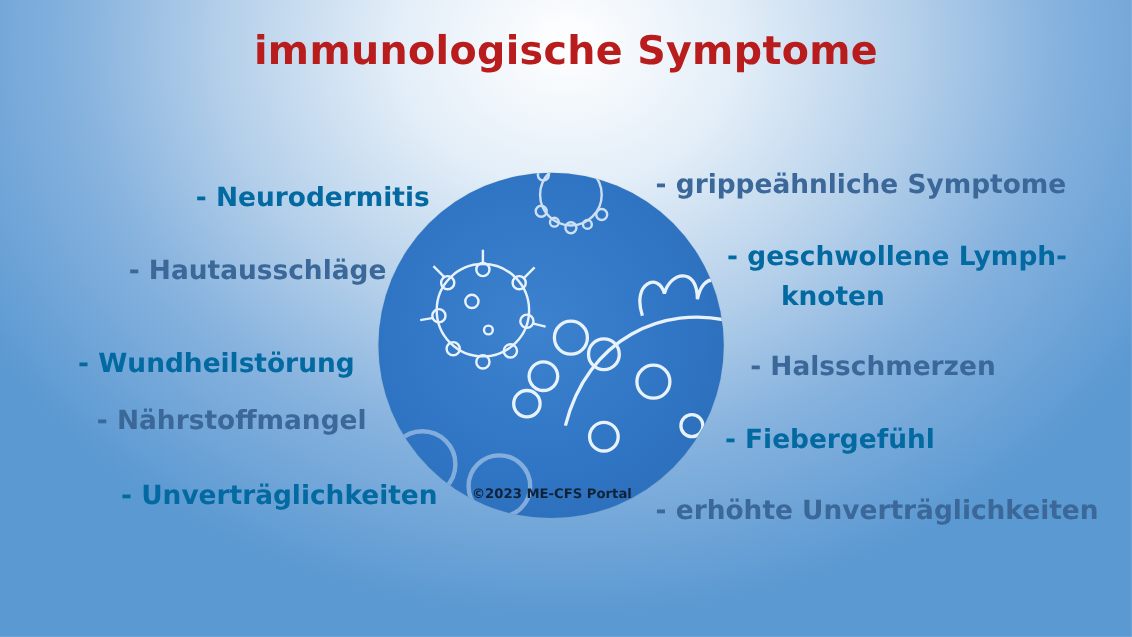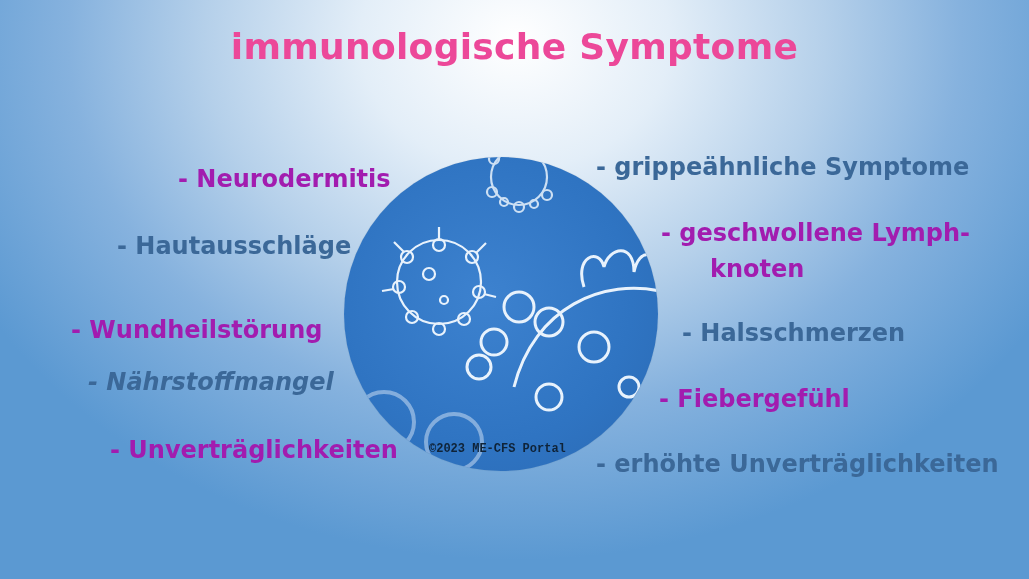--- a/index.html
+++ b/index.html
@@ -3,46 +3,46 @@
 <meta charset="utf-8">
 <style>
   html, body { margin: 0; padding: 0; }
   body {
     width: 1029px; height: 579px; overflow: hidden; position: relative;
     background: radial-gradient(ellipse 620px 520px at 515px 40px, #ffffff 0%, #e3eef8 25%, #b5d0ea 50%, #86b2de 72%, #5b99d2 100%);
     font-family: "DejaVu Sans", sans-serif;
   }
   .title {
     position: absolute; left: 0; right: 0; top: 26px; text-align: center;
-    font-size: 36px; font-weight: bold; color: #ec4899; letter-spacing: 0.3px;
+    font-size: 36px; font-weight: bold; color: #b91c1c; letter-spacing: 0.3px;
   }
   .item {
     position: absolute; font-size: 24px; font-weight: bold; white-space: nowrap; line-height: 34px;
   }
-  .dark { color: #a21caf; }
+  .dark { color: #0369a1; }
   .light { color: #3b6898; text-align: center; }
   .circle {
     position: absolute; left: 344px; top: 157px; width: 314px; height: 314px; border-radius: 50%;
     background: radial-gradient(circle at 45% 45%, #3d82cf 0%, #2f74c2 60%, #2a69b3 100%);
     overflow: hidden; box-shadow: 0 0 1px rgba(0,0,0,0.2);
   }
   .circle svg { position: absolute; left: 0; top: 0; }
   .copyright {
-    position: absolute; left: 429px; top: 442px; font-size: 12px; font-weight: bold; color: #0f2338; font-family: Liberation Mono, monospace;
+    position: absolute; left: 429px; top: 442px; font-size: 12px; font-weight: bold; color: #0f2338;
   }
 </style>
 </head>
 <body>
 
 <div class="title">immunologische Symptome</div>
 
 <div class="item dark" style="left:178px; top:162px;">- Neurodermitis</div>
 <div class="item light" style="left:117px; top:229px;">- Hautausschläge</div>
 <div class="item dark" style="left:71px; top:313px;">- Wundheilstörung</div>
-<div class="item light" style="left:88px; top:365px;font-style:italic;">- Nährstoffmangel</div>
+<div class="item light" style="left:88px; top:365px;">- Nährstoffmangel</div>
 <div class="item dark" style="left:110px; top:433px;">- Unverträglichkeiten</div>
 
 <div class="circle">
   <svg width="314" height="314" viewBox="0 0 314 314" fill="none" stroke="#e8f2fc" stroke-width="2.2">
 
     <g opacity="0.85">
       <circle cx="175" cy="20" r="28"></circle>
       <circle cx="150" cy="2" r="5"></circle>
         <circle cx="200" cy="0" r="5"></circle>
       <circle cx="148" cy="35" r="5"></circle>

